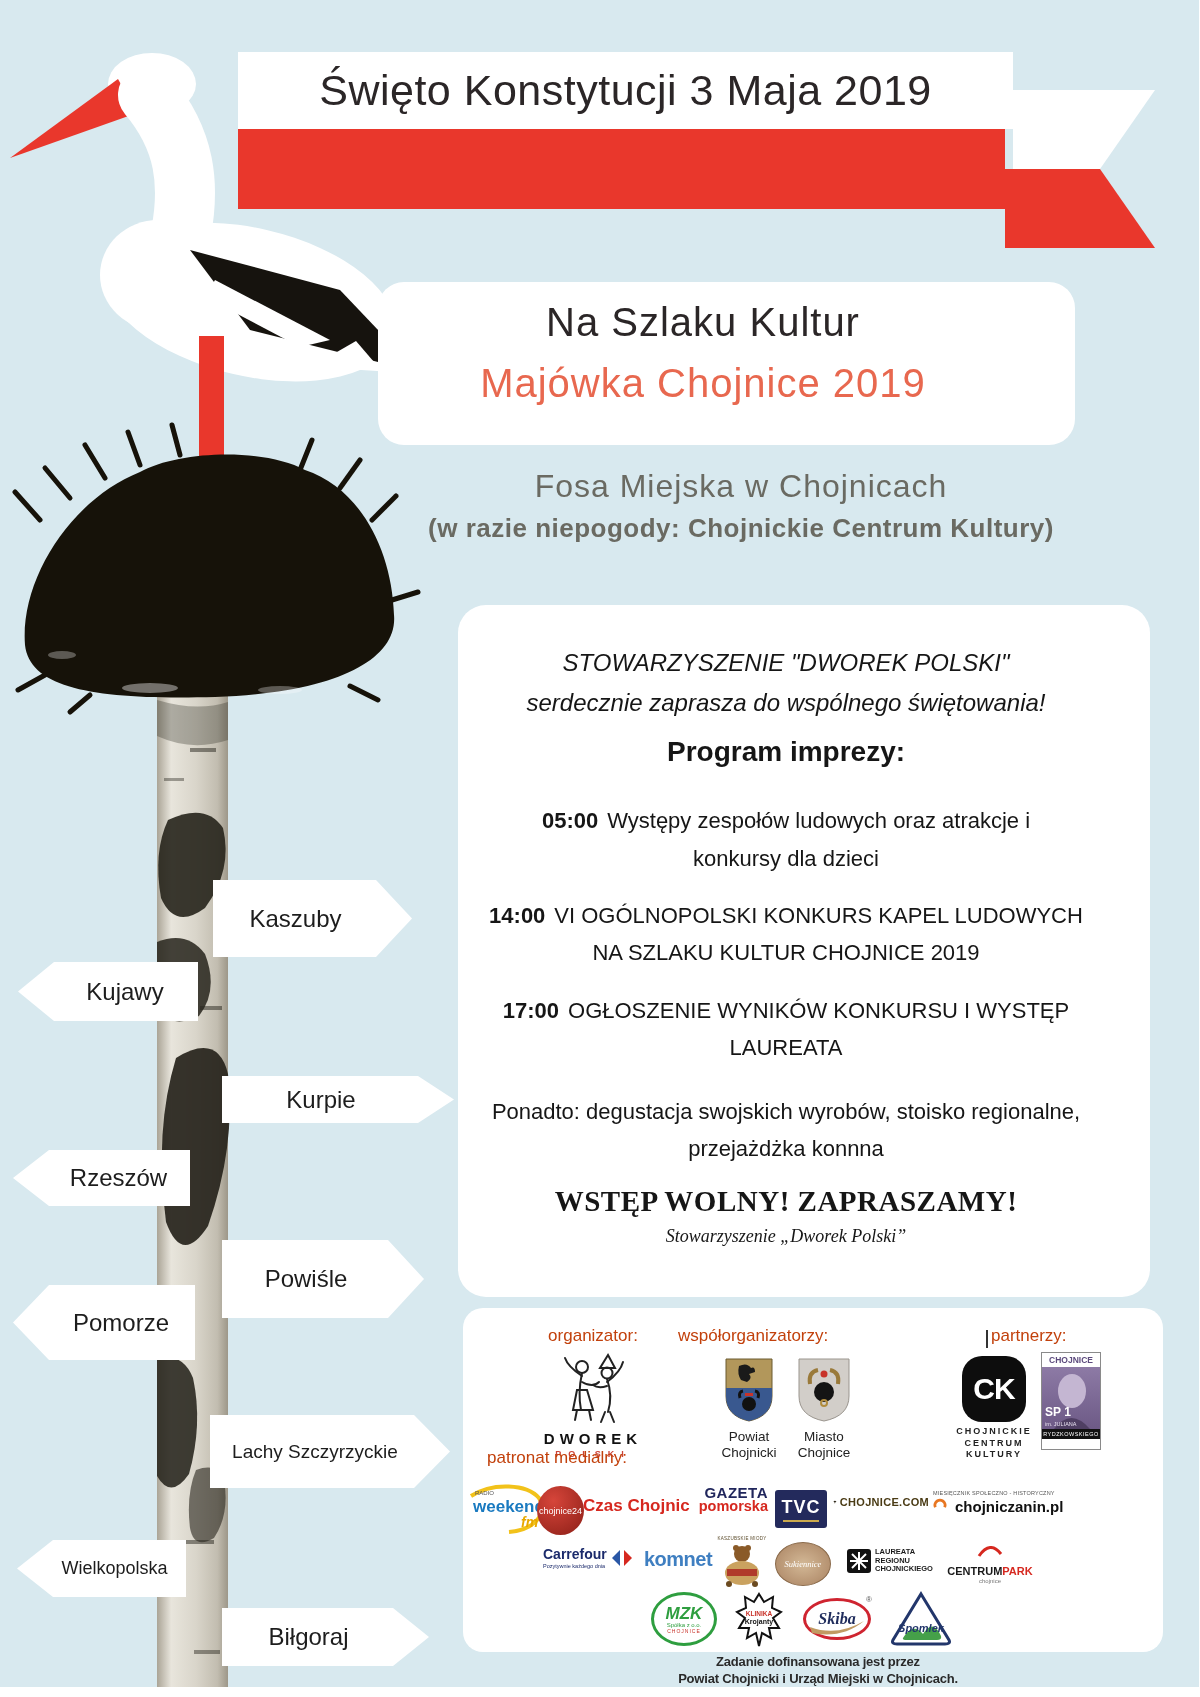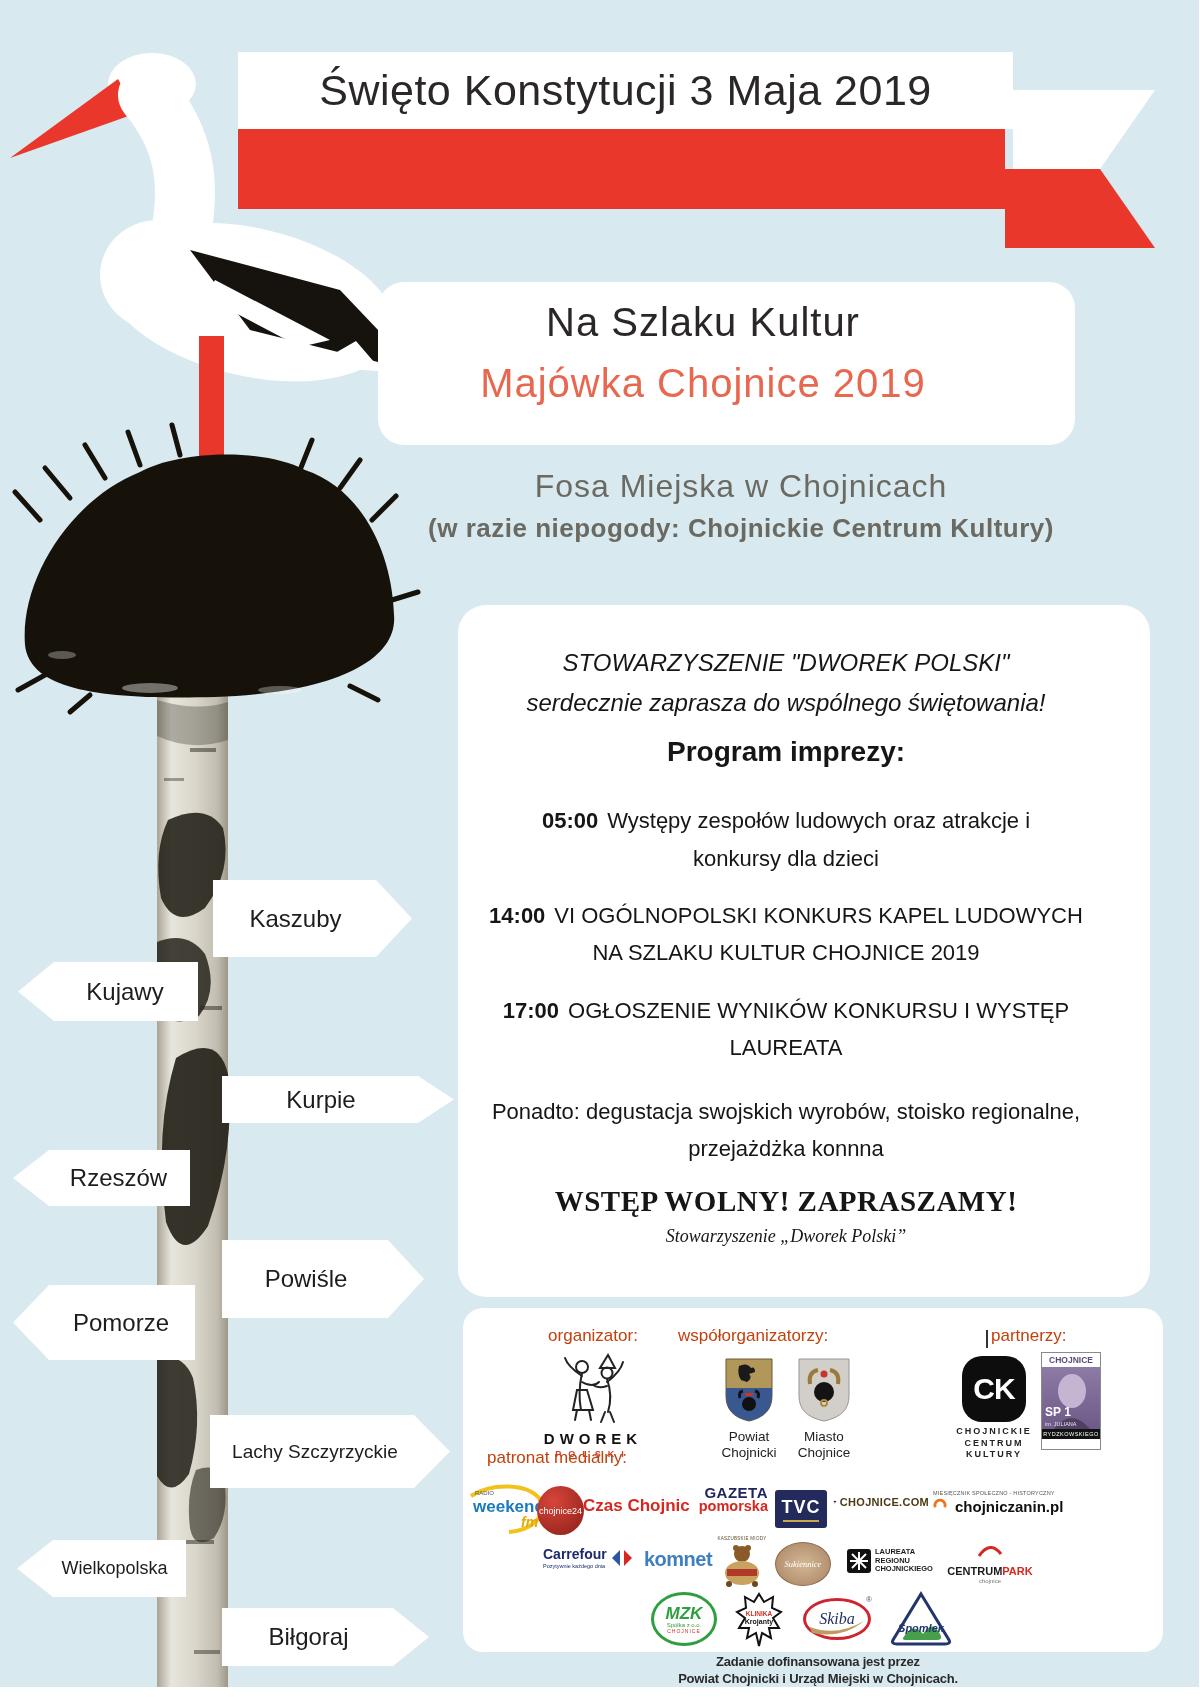--- a/index.html
+++ b/index.html
@@ -347,21 +347,21 @@
     <div class="logo" style="left:272px;top:284px;width:48px;height:56px">
       <svg width="48" height="56" viewBox="0 0 48 56" style="position:absolute;left:0;top:0">
         <polygon points="24,2 29,10 38,5 37,16 46,20 38,26 44,36 34,36 36,46 27,41 24,54 21,41 12,46 14,36 4,36 10,26 2,20 11,16 10,5 19,10" fill="#fff" stroke="#111" stroke-width="2"></polygon>
       </svg>
       <div style="position:absolute;left:0;top:18px;width:48px;text-align:center;line-height:1.2">
         <div style="font-size:6.5px;font-weight:800;color:#c8332a">KLINIKA</div>
         <div style="font-size:7px;font-weight:700;color:#111">Krojanty</div>
       </div>
     </div>
     <div class="logo" style="left:340px;top:290px;width:68px;height:42px;border:3px solid #cf2430;border-radius:50%;box-sizing:border-box;background:#fff;display:flex;align-items:center;justify-content:center;position:absolute">
-      <span style="font-family:'Liberation Serif',serif;font-weight:400;font-style:italic;font-size:16px;color:#1f2c5c;z-index:1">Skiba</span>
+      <span style="font-family:'Liberation Serif',serif;font-weight:700;font-style:italic;font-size:16px;color:#1f2c5c;z-index:1">Skiba</span>
       <span style="position:absolute;right:-4px;top:-6px;font-size:8px;color:#555">®</span>
       <svg width="62" height="36" viewBox="0 0 62 36" style="position:absolute;left:0;top:0">
           <path d="M4,26 Q31,36 58,20 Q36,38 6,32 Z" fill="#c19a62"></path>
         </svg>
     </div>
     <div class="logo" style="left:426px;top:282px;width:64px;height:58px">
       <svg width="64" height="58" viewBox="0 0 64 58" style="position:absolute;left:0;top:0">
         <path d="M32,4 L60,50 Q62,54 56,54 L8,54 Q2,54 4,50 Z" fill="#fff" stroke="#22366b" stroke-width="3"></path>
         <path d="M14,48 Q24,32 34,44 Q44,28 52,46 Q53,50 48,50 L18,50 Q13,50 14,48 Z" fill="#45a049"></path>
       </svg>

